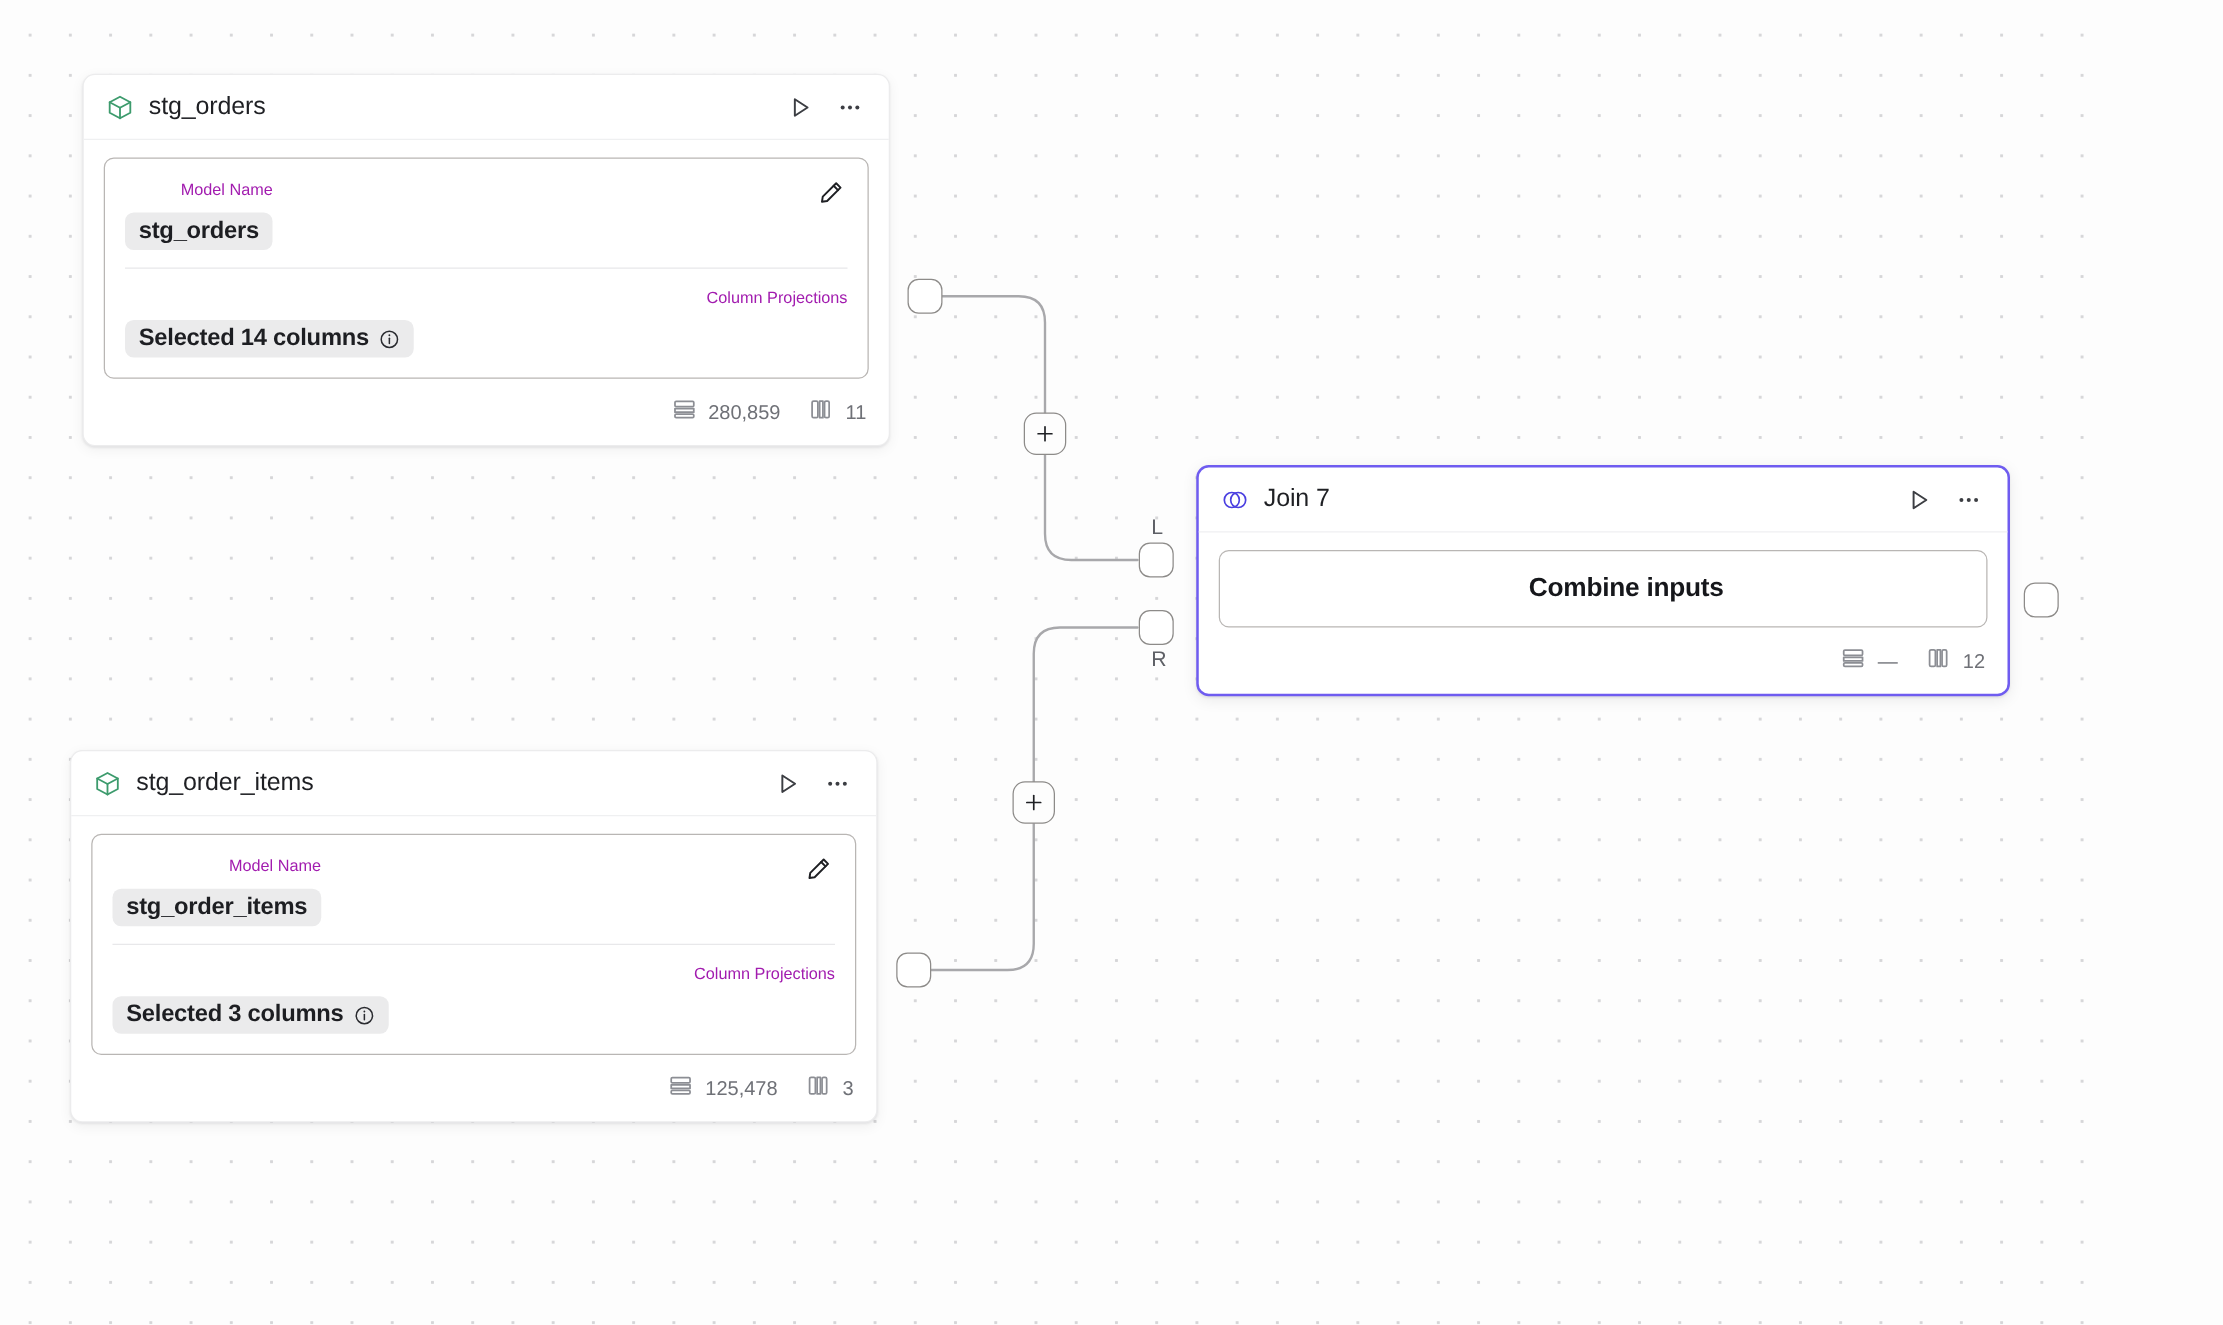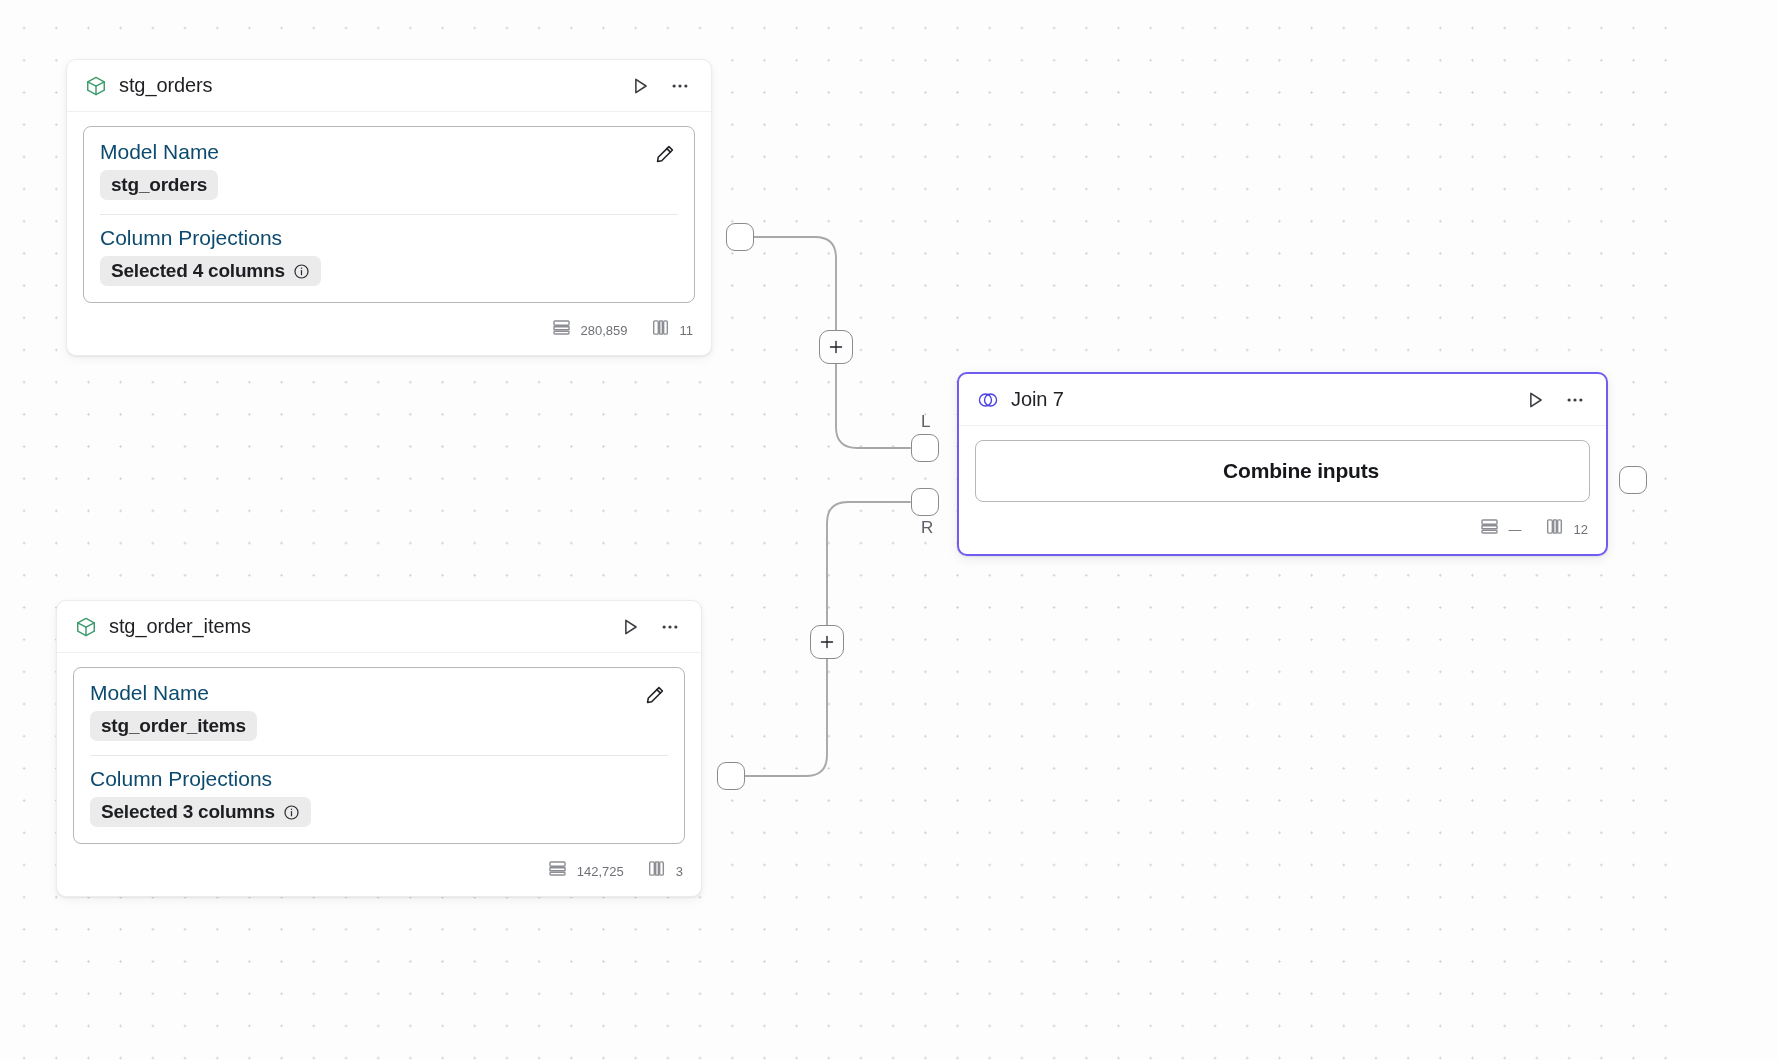--- a/index.html
+++ b/index.html
@@ -91,23 +91,24 @@
     padding: 14px 16px 16px 16px;
     background: #ffffff;
     position: relative;
   }
   .field-row-head {
     display: flex;
     align-items: flex-start;
     justify-content: space-between;
   }
   .field-label {
-    font-size: 21px;
-    color: #0c4a6e;
+    font-size: 13px;
+    color: #a21caf;
     line-height: 22px;
+    text-align: right;
   }
   .chip {
     display: inline-flex;
     align-items: center;
     gap: 8px;
     background: #ebebec;
     border-radius: 7px;
     padding: 4px 11px;
     margin-top: 7px;
     font-size: 19px;
@@ -129,21 +130,21 @@
     padding: 4px 18px 12px 18px;
     font-size: 19px;
     color: #6f7177;
   }
   .stat {
     display: flex;
     align-items: center;
     gap: 9px;
   }
   .stat + .stat { margin-left: 12px; }
-  .stat-val { color: #6f7177; font-size: 13px; }
+  .stat-val { color: #6f7177; font-size: 16px; }
 
   
   .combine-box {
     border: 1px solid #b9b6b4;
     border-radius: 8px;
     height: 62px;
     display: flex;
     align-items: center;
     justify-content: center;
     font-size: 21px;
@@ -238,21 +239,21 @@
               <path d="M16.3 3.9 20.1 7.7 8.4 19.4 3.9 20.1 4.6 15.6 Z"></path>
               <path d="M14.1 6.1 17.9 9.9"></path>
             </svg>
           </span>
         </div>
 
         <div class="field-sep"></div>
 
         <div class="field-label">Column Projections</div>
         <div class="chip">
-          <span>Selected 4 columns</span>
+          <span>Selected 14 columns</span>
           <span class="info-i">
             <svg width="17" height="17" viewBox="0 0 24 24" fill="none" stroke="#2a2b30" stroke-width="1.7">
               <circle cx="12" cy="12" r="9.2"></circle>
               <path d="M12 10.6 12 16.6" stroke-linecap="round"></path>
               <circle cx="12" cy="7.4" r="1.05" fill="#2a2b30" stroke="none"></circle>
             </svg>
           </span>
         </div>
       </div>
     </div>
@@ -344,21 +345,21 @@
 
     <div class="node-footer">
       <span class="stat">
         <span>
           <svg width="21" height="21" viewBox="0 0 24 24" fill="none" stroke="#8c8e94" stroke-width="1.6" stroke-linejoin="round">
             <rect x="3.4" y="4.6" width="17.2" height="4.9" rx="1.1"></rect>
             <rect x="3.4" y="11.2" width="17.2" height="3.4"></rect>
             <rect x="3.4" y="16.3" width="17.2" height="3.2" rx="1.1"></rect>
           </svg>
         </span>
-        <span class="stat-val">142,725</span>
+        <span class="stat-val">125,478</span>
       </span>
       <span class="stat">
         <span>
           <svg width="21" height="21" viewBox="0 0 24 24" fill="none" stroke="#8c8e94" stroke-width="1.6" stroke-linejoin="round">
             <rect x="4.2" y="4.4" width="5.3" height="15.2" rx="1.4"></rect>
             <rect x="11.1" y="4.4" width="3.0" height="15.2"></rect>
             <rect x="15.6" y="4.4" width="4.2" height="15.2" rx="1.4"></rect>
           </svg>
         </span>
         <span class="stat-val">3</span>

